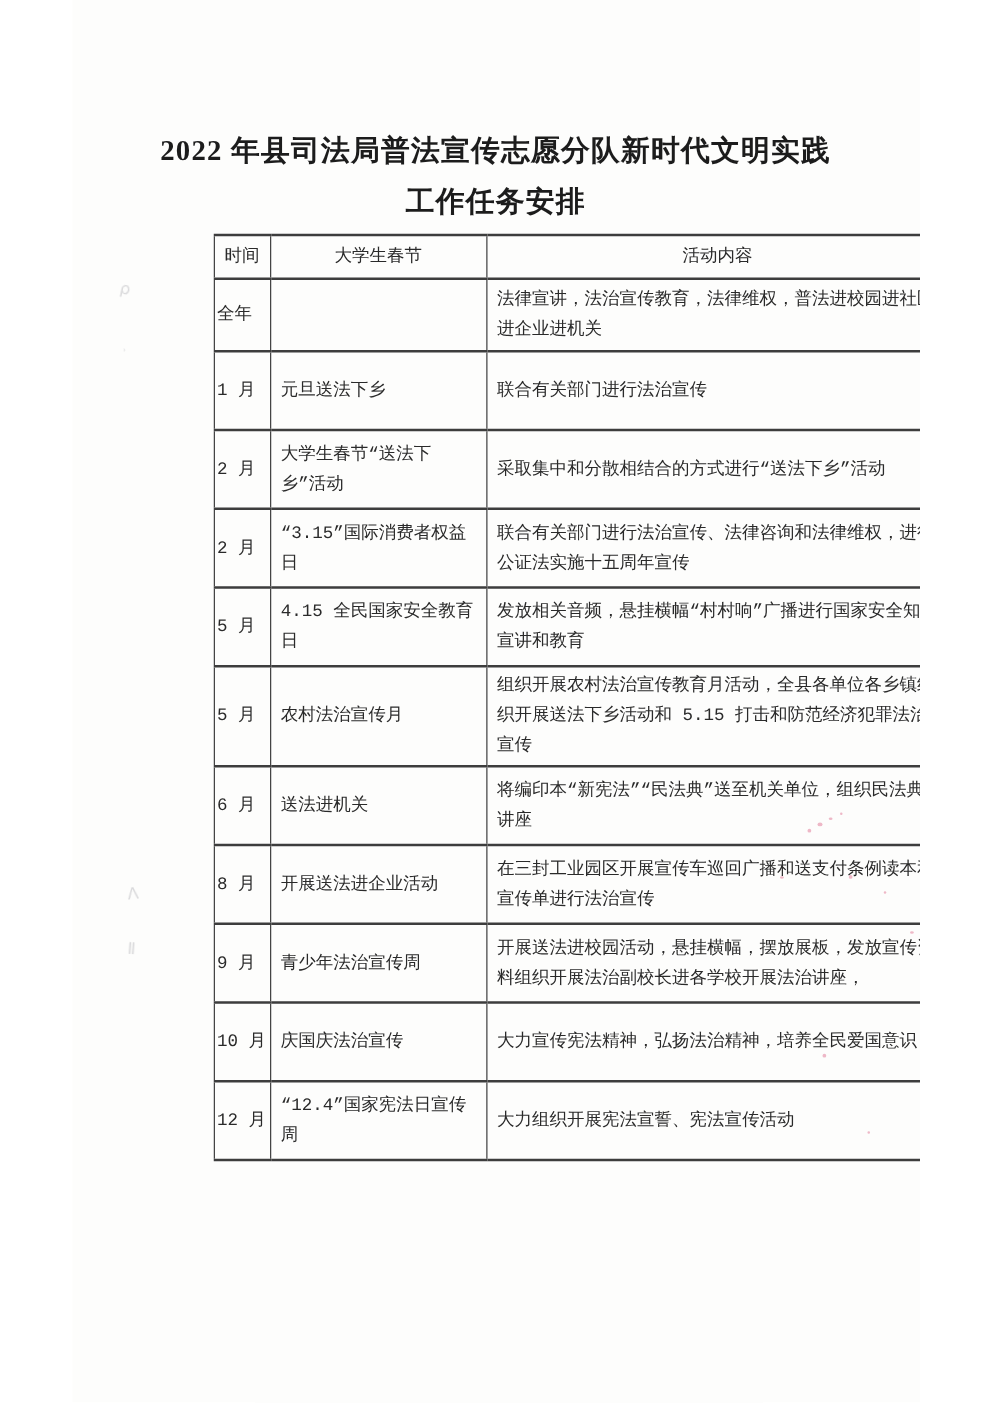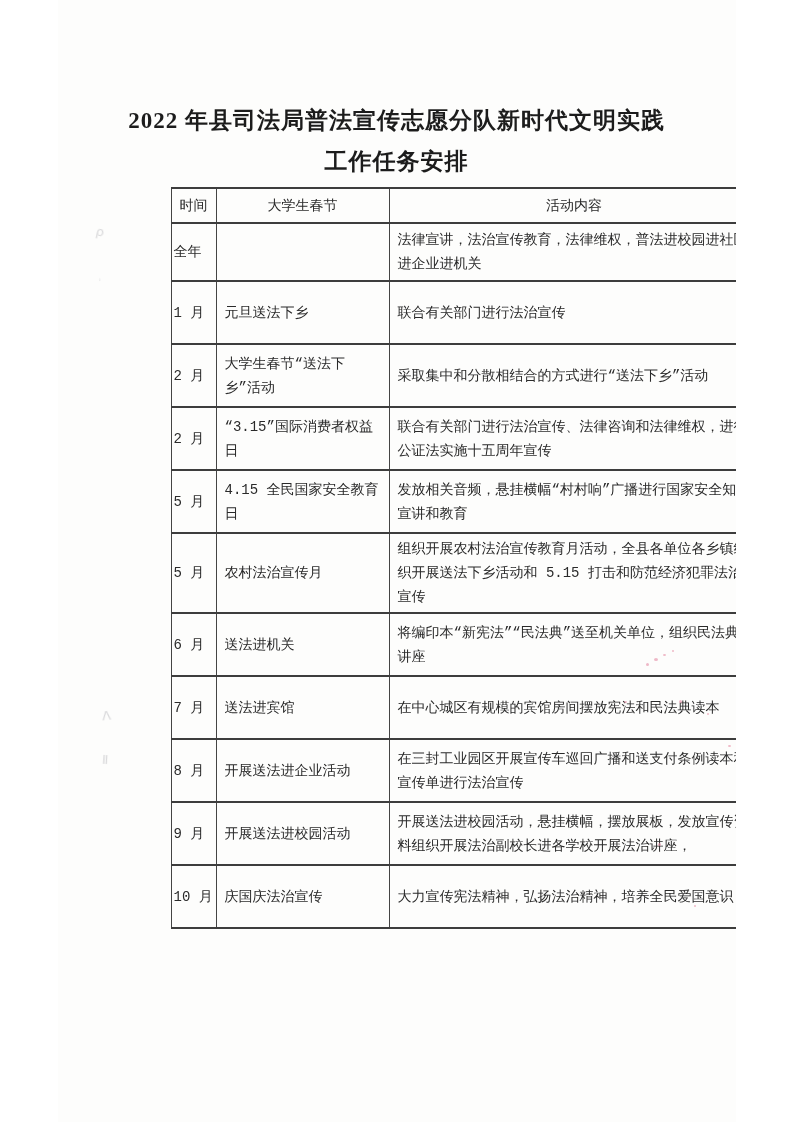--- a/index.html
+++ b/index.html
@@ -131,38 +131,38 @@
           <td class="time-cell">5 月</td>
           <td class="theme-cell">农村法治宣传月</td>
           <td class="content-cell">组织开展农村法治宣传教育月活动，全县各单位各乡镇组织开展送法下乡活动和 5.15 打击和防范经济犯罪法治宣传</td>
         </tr>
         <tr class="month-row">
           <td class="time-cell">6 月</td>
           <td class="theme-cell">送法进机关</td>
           <td class="content-cell">将编印本“新宪法”“民法典”送至机关单位，组织民法典讲座</td>
         </tr>
         <tr class="month-row">
-          <td class="time-cell">7 月</td>
-          <td class="theme-cell">送法进宾馆</td>
-          <td class="content-cell">在中心城区有规模的宾馆房间摆放宪法和民法典读本</td>
-        </tr>
-        <tr class="month-row">
           <td class="time-cell">8 月</td>
           <td class="theme-cell">开展送法进企业活动</td>
           <td class="content-cell">在三封工业园区开展宣传车巡回广播和送支付条例读本和宣传单进行法治宣传</td>
         </tr>
         <tr class="month-row">
           <td class="time-cell">9 月</td>
-          <td class="theme-cell">开展送法进校园活动</td>
+          <td class="theme-cell">青少年法治宣传周</td>
           <td class="content-cell">开展送法进校园活动，悬挂横幅，摆放展板，发放宣传资料组织开展法治副校长进各学校开展法治讲座，</td>
         </tr>
         <tr class="month-row">
           <td class="time-cell">10 月</td>
           <td class="theme-cell">庆国庆法治宣传</td>
           <td class="content-cell">大力宣传宪法精神，弘扬法治精神，培养全民爱国意识</td>
+        </tr>
+        <tr class="month-row">
+          <td class="time-cell">12 月</td>
+          <td class="theme-cell">“12.4”国家宪法日宣传周</td>
+          <td class="content-cell">大力组织开展宪法宣誓、宪法宣传活动</td>
         </tr>
       </tbody>
   </table>
 
   <span class="smudge" style="left:38px; top:224px; transform:rotate(12deg);">ρ</span>
   <span class="smudge" style="left:41px; top:272px; transform:rotate(40deg); font-size:10px;">、</span>
   <span class="smudge" style="left:44px; top:708px; transform:rotate(-6deg);">Λ</span>
   <span class="smudge" style="left:44px; top:752px; transform:rotate(4deg);">Ⅱ</span>
 
   <span class="pink-dot" style="left:588px; top:663px; width:3px; height:3px;"></span>

